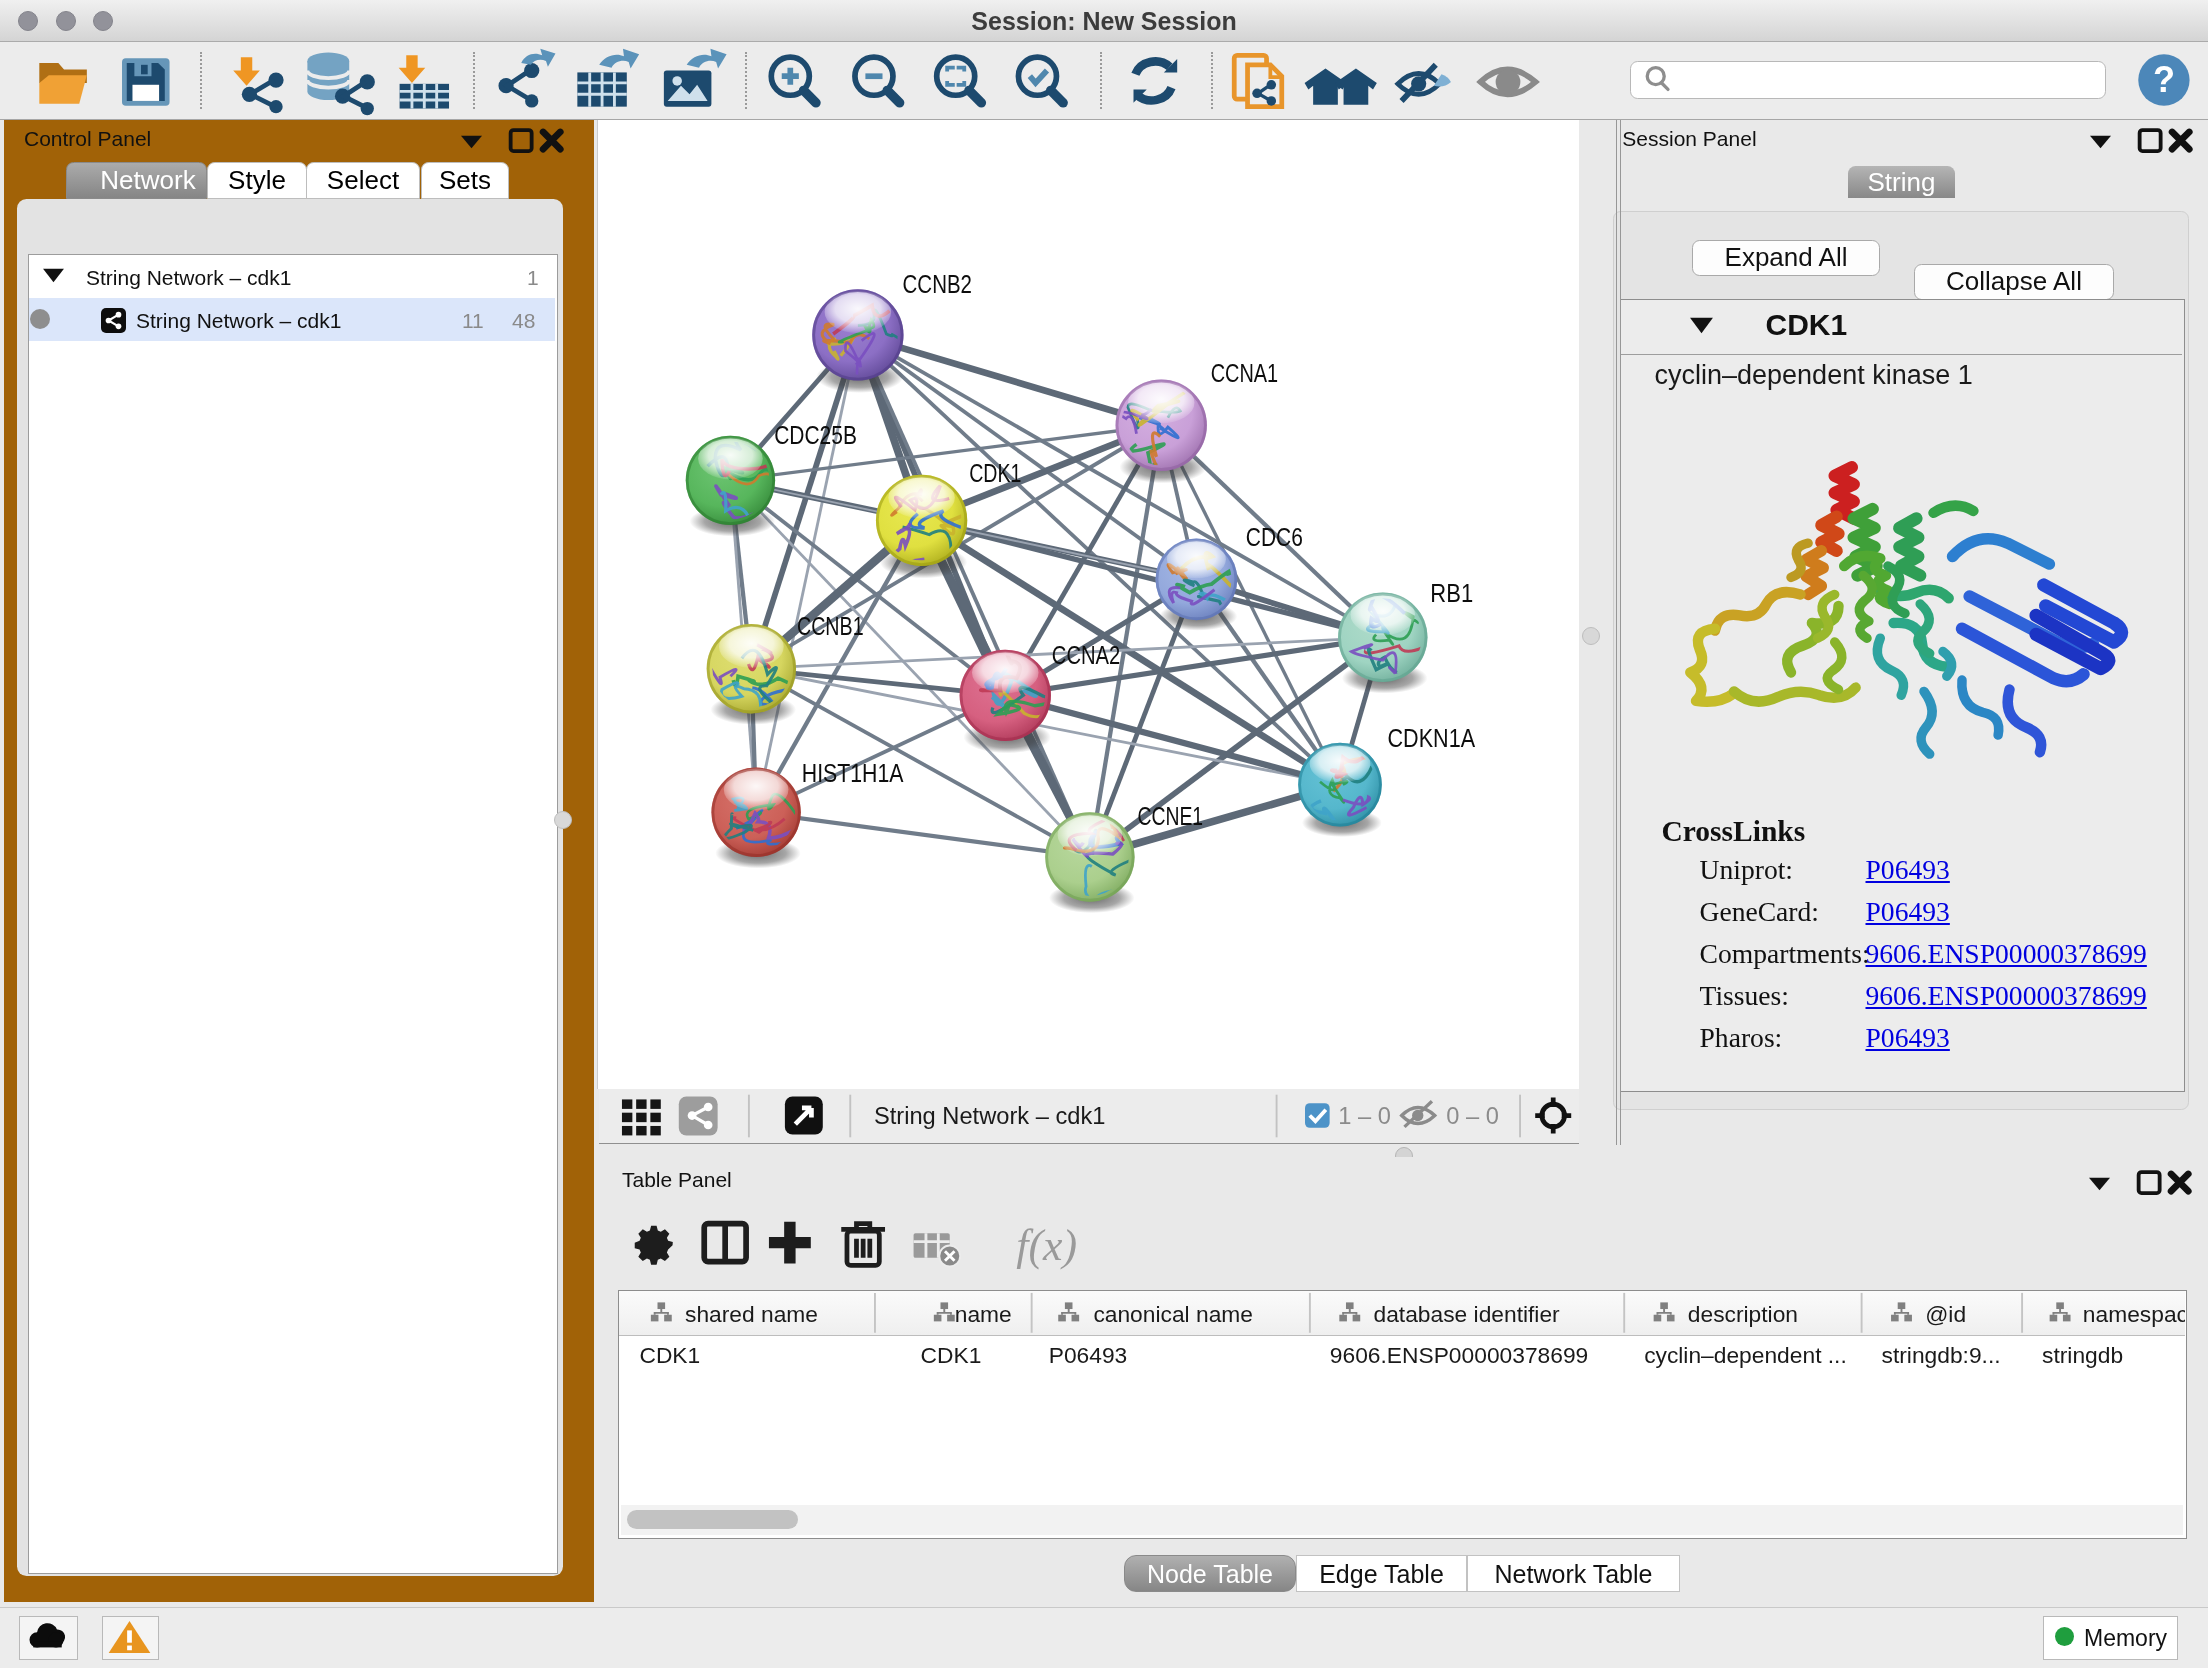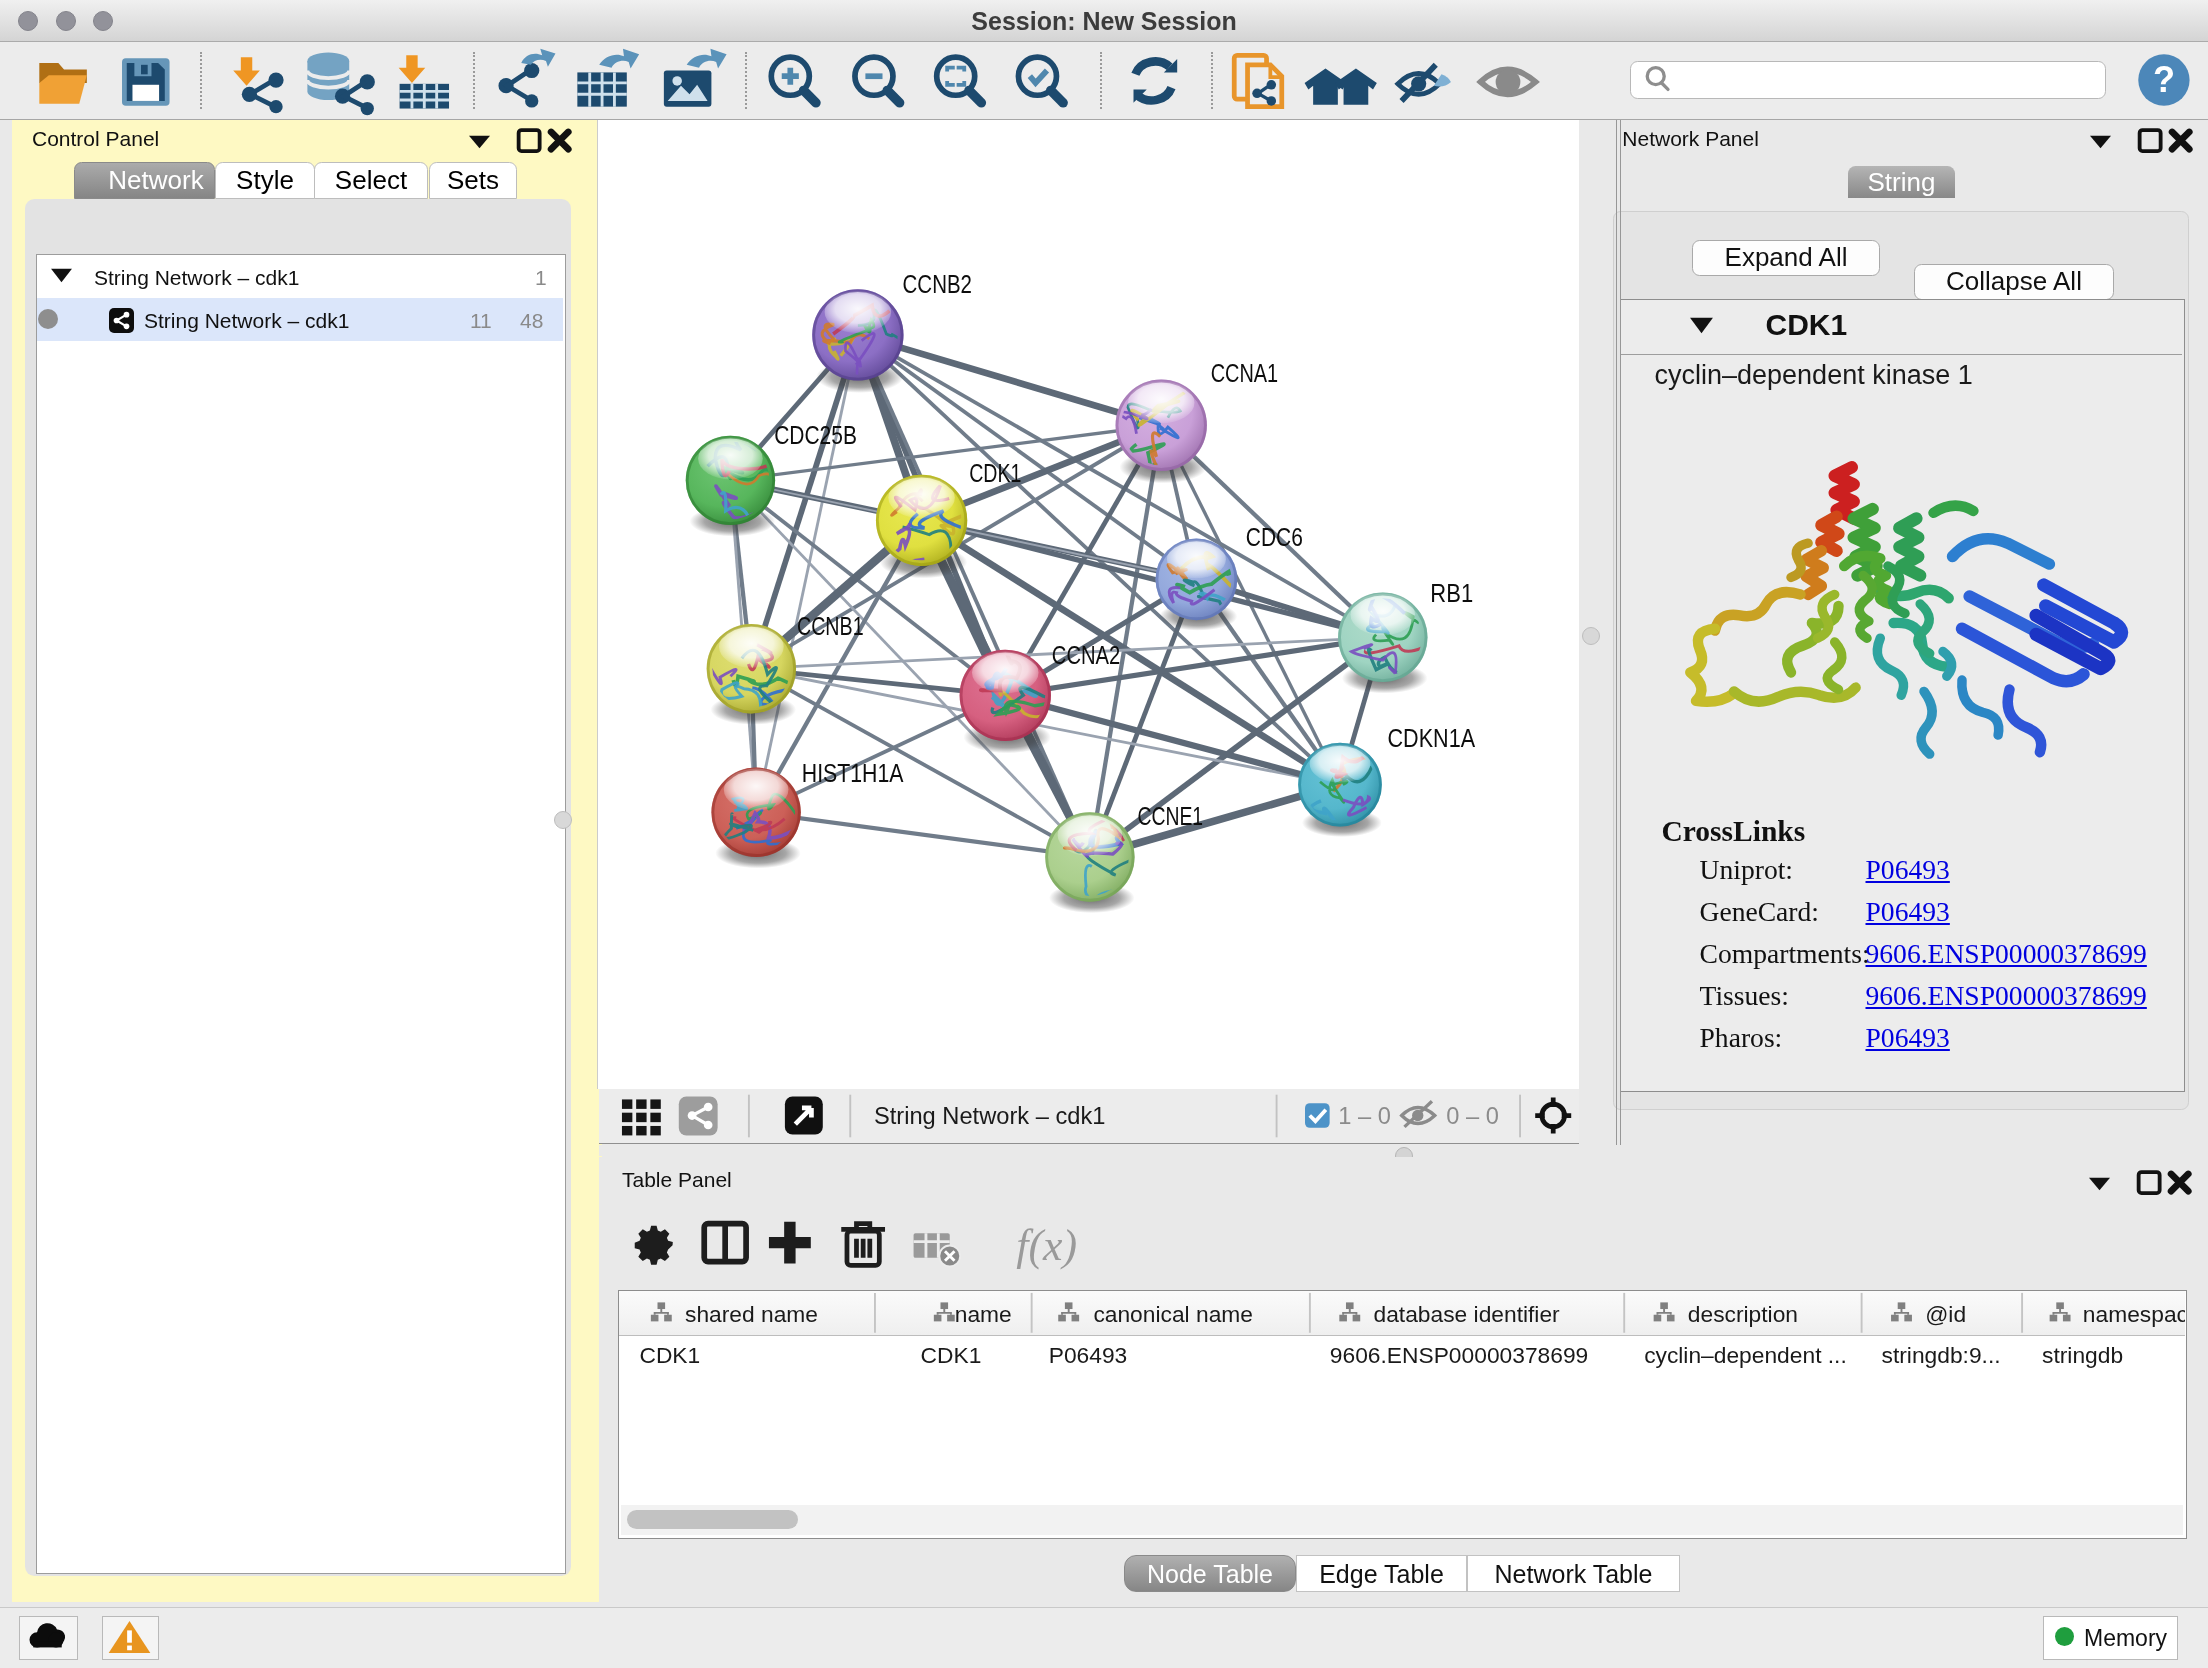--- a/index.html
+++ b/index.html
@@ -16,21 +16,21 @@
   
   #toolbar{left:0;top:42px;width:2208px;height:77px;background:#ececec;
       border-bottom:1px solid #a6a6a6;}
   .tsep{position:absolute;top:9.5px;height:57px;width:0;
       border-left:2.9px dotted #9a9a9a;}
   #searchbox{position:absolute;left:1630px;top:19px;width:476px;height:38px;
       background:#fff;border:1.9px solid #b8b8b8;border-radius:7.6px;box-sizing:border-box;}
   
   .ptitle{font-size:21px;color:#111;}
   
-  #cpanel{left:12px;top:120px;width:590px;height:1482px;background:#fef9c3;}
+  #cpanel{left:4px;top:120px;width:590px;height:1482px;background:#a16207;}
   .tab{position:absolute;top:42px;height:37px;box-sizing:border-box;border:1px solid #bdbdbd;
       background:#fff;color:#000;font-size:26px;text-align:center;line-height:35px;
       border-radius:7.6px 7.6px 0 0;}
   .tabsel{background:linear-gradient(#ababab,#858585);color:#fff;border-color:#8a8a8a;}
   #cp-tabpanel{position:absolute;left:13.3px;top:79px;width:546px;height:1377px;
       background:#e3e3e3;border-radius:9.5px;}
   #cp-graybar{position:absolute;left:11.4px;top:84px;width:523px;height:53px;}
   #cp-list{position:absolute;left:24px;top:134px;width:530px;height:1320px;
       background:#fff;border:1.9px solid #9c9c9c;box-sizing:border-box;}
   .lrow{position:absolute;left:0;width:526px;height:43px;font-size:21px;color:#111;}
@@ -584,21 +584,21 @@
       </g>
     </svg>
   </div>
   <div id="rgutter" class="abs"></div>
   <div class="abs" style="left:1616px;top:120px;width:2.9px;height:1025px;border-left:1.9px solid #979797;border-right:1.9px solid #979797;z-index:6;"></div>
   <div class="abs" style="left:1582px;top:627px;width:16px;height:16px;border-radius:50%;background:#d8d8d8;border:1px solid #bdbdbd;"></div>
   <div class="abs" style="left:554px;top:811px;width:16px;height:16px;border-radius:50%;background:#d8d8d8;border:1px solid #bdbdbd;"></div>
   <div class="abs" style="left:599px;top:1145px;width:1609px;height:11.4px;background:#e9e9e9;"></div>
   <div class="abs" style="left:1395px;top:1147px;width:16px;height:16px;border-radius:50%;background:#d4d4d4;border:1px solid #b5b5b5;"></div>
   <div id="rpanel" class="abs">
-    <div class="ptitle" style="position:absolute;left:13.3px;top:6.7px;">Network Panel</div>
+    <div class="ptitle" style="position:absolute;left:13.3px;top:6.7px;">Session Panel</div>
     <svg class="abs" style="left:481px;top:7.6px;" width="105" height="27" viewBox="0 0 110 28">
       <path d="M0 8 l22 0 -11 13 Z" fill="#111"></path>
       <rect x="52" y="2" width="22" height="22" fill="none" stroke="#111" stroke-width="4" rx="3"></rect>
       <path d="M86 4 l18 18 M104 4 l-18 18" stroke="#111" stroke-width="7" stroke-linecap="round"></path>
     </svg>
     <div style="position:absolute;left:239px;top:46px;width:107px;height:32px;border-radius:7.6px 7.6px 0 0;
       background:linear-gradient(#b5b5b5,#888);color:#fff;font-size:26px;text-align:center;line-height:32px;">String</div>
     <div style="position:absolute;left:3.8px;top:91px;width:576px;height:899px;background:#e4e4e4;border:1px solid #cfcfcf;border-radius:7.6px;box-sizing:border-box;"></div>
     <div style="position:absolute;left:83px;top:120px;width:188px;height:36px;background:#fdfdfd;border:1.9px solid #a9a9a9;border-radius:7.6px;box-sizing:border-box;
       font-size:26px;text-align:center;line-height:32px;color:#111;">Expand All</div>

